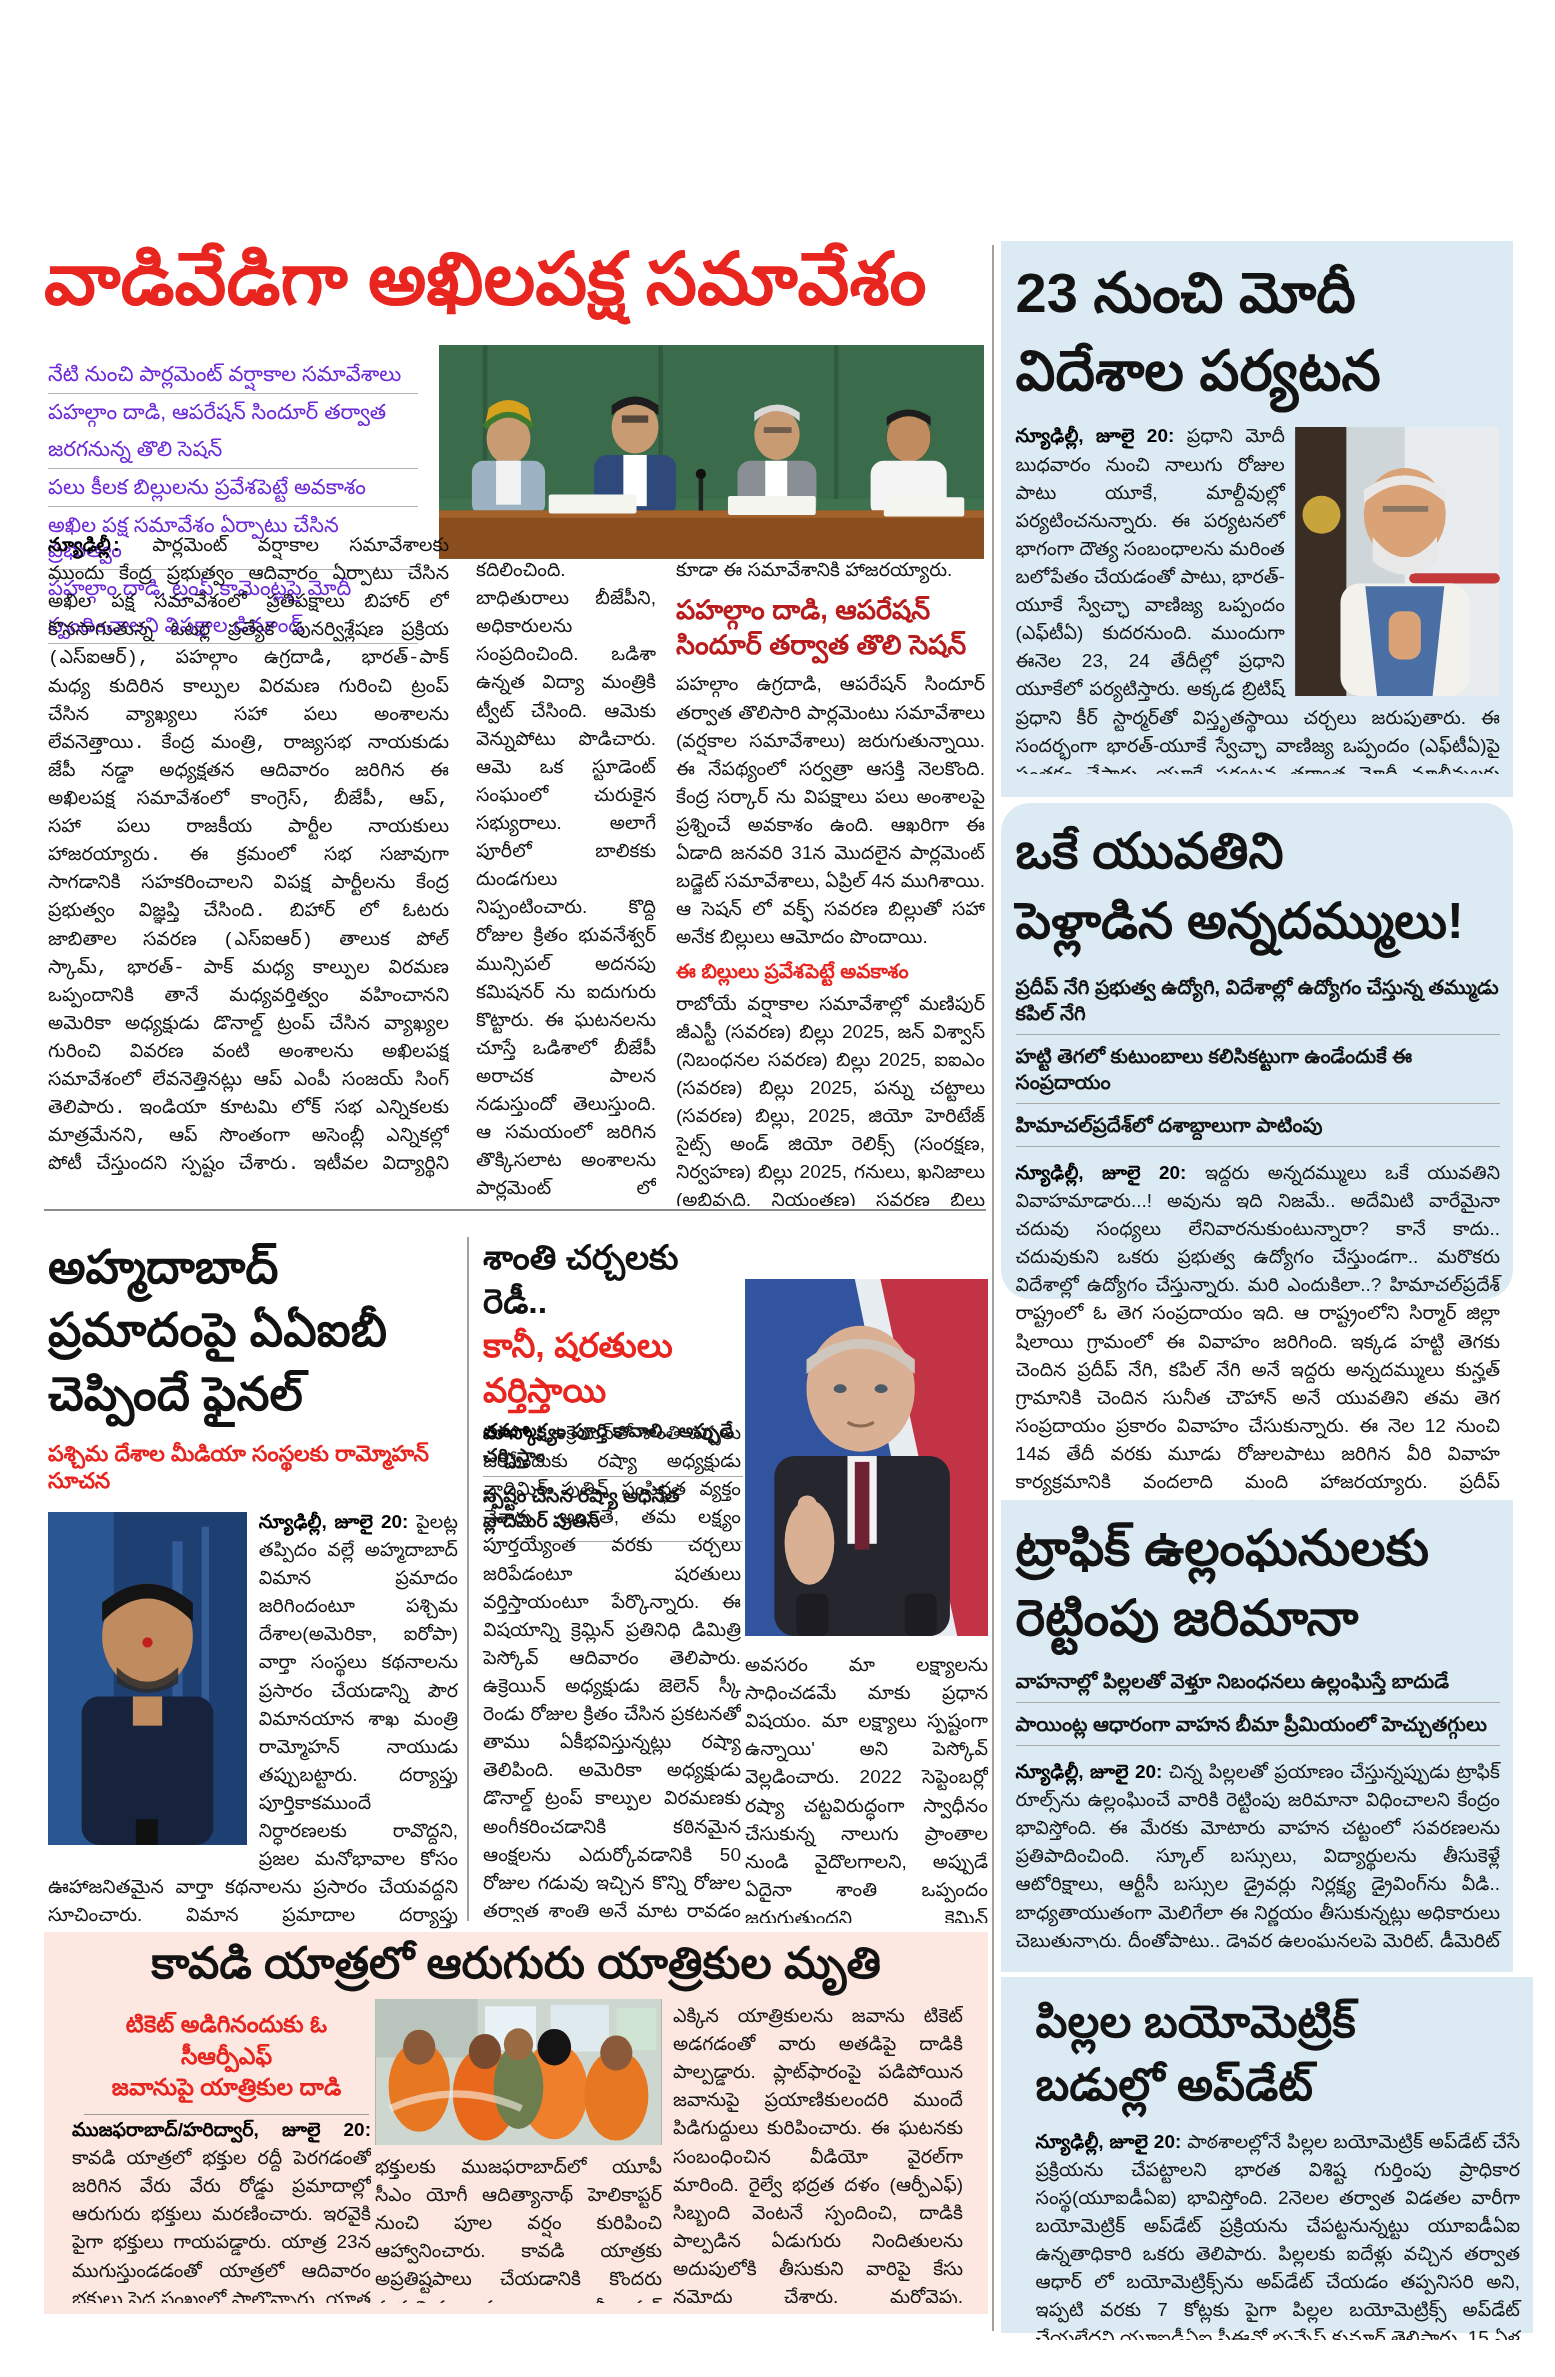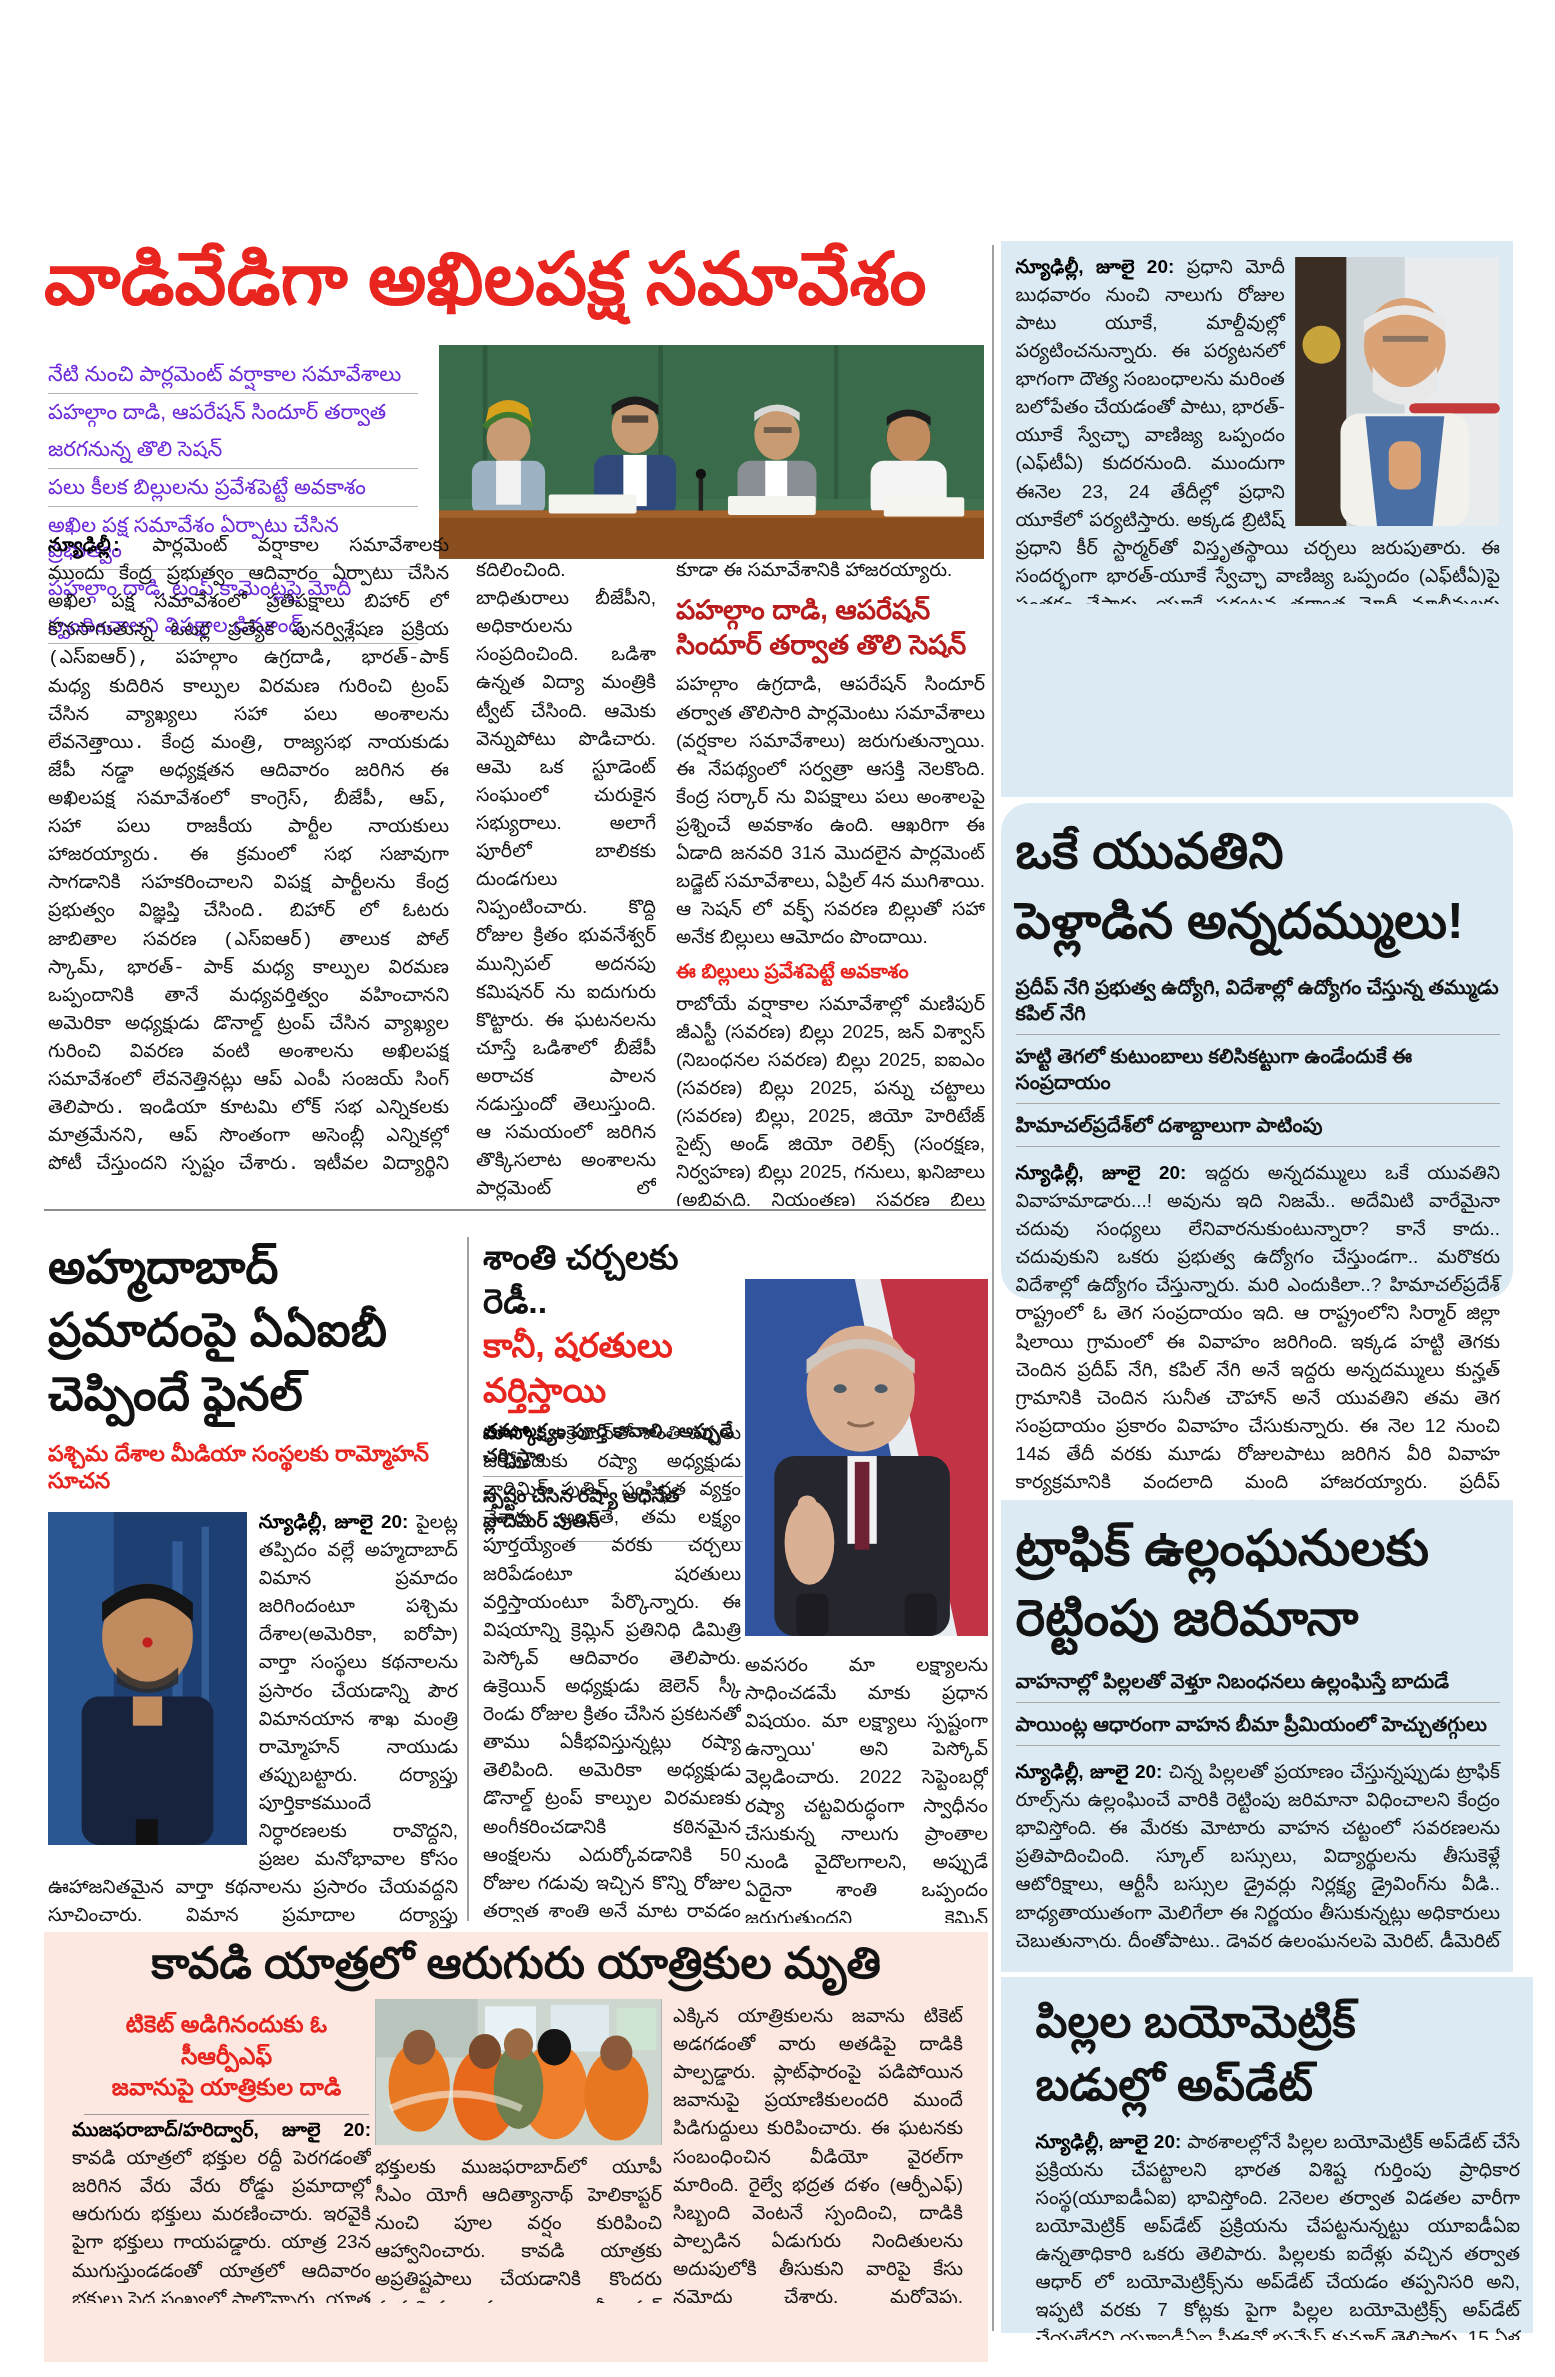--- a/index.html
+++ b/index.html
@@ -39,21 +39,21 @@
   .ahm-body{margin-top:13px;height:428px;}
   .float-photo-l{float:left;margin:4.4px 11.7px 4.4px 0;}
   
   .putin{position:absolute;left:483px;top:1235px;width:505px;height:688px;}
   .putin-h1{font-size:34px;font-weight:800;color:#121212;line-height:1.3;width:263px;}
   .putin-h2{font-size:34px;font-weight:800;color:#e8251f;line-height:1.3;width:263px;}
   .putin-b{width:260px;font-size:19px;font-weight:bold;padding:7.3px 0;line-height:1.3;border-bottom:1.5px solid #a8a8a8;}
   .putin-colA{position:absolute;left:0;top:184px;width:258px;height:503px;}
   .putin-colB{position:absolute;right:0;top:416px;width:243px;height:272px;}
   
-  .kavadi{position:absolute;left:44px;top:1932px;width:944px;height:430px;background:#fce8e0;}
+  .kavadi{position:absolute;left:44px;top:1932px;width:944px;height:382px;background:#fce8e0;}
   .kv-h{position:absolute;left:0;right:0;top:5.9px;text-align:center;font-size:44px;font-weight:800;color:#131313;}
   .kv-sub{position:absolute;left:40px;top:77px;width:285px;text-align:center;color:#e8251f;font-weight:bold;font-size:23.4px;line-height:1.35;padding-bottom:10.2px;border-bottom:1.5px solid #9a9a9a;}
   .kv-col1{position:absolute;left:28px;top:184px;width:299px;height:187px;}
   .kv-col2{position:absolute;left:331px;top:221px;width:287px;height:150px;}
   .kv-col3{position:absolute;left:629px;top:70px;width:290px;height:301px;}
   .kv-photo{position:absolute;left:331px;top:67px;width:287px;height:146px;}
   
   .rail{position:absolute;left:1001px;width:512px;background:#dcebf3;}
   .rail-h{font-weight:800;color:#131313;line-height:1.4;padding:13px 13px 0 14.6px;}
   .rail-b-item{margin:0 13px 0 14.6px;font-size:20px;font-weight:bold;padding:8px 0;line-height:1.3;border-bottom:1.5px solid #a8a8a8;}
@@ -212,20 +212,24 @@
         <ellipse cx="196" cy="62" rx="20" ry="22" fill="#9a6a42"></ellipse>
         <path d="M20 150 q90 -40 180 0" stroke="#f5f0e6" stroke-width="10" fill="none" opacity="0.6"></path>
       </svg>
     </div>
     <div class="kv-col1 bodytxt"><b class="dl">ముజఫరాబాద్/హరిద్వార్, జూలై 20:</b> <span>కావడి యాత్రలో భక్తుల రద్దీ పెరగడంతో జరిగిన వేరు వేరు రోడ్డు ప్రమాదాల్లో ఆరుగురు భక్తులు మరణించారు. ఇరవైకి పైగా భక్తులు గాయపడ్డారు. యాత్ర 23న ముగుస్తుండడంతో యాత్రలో ఆదివారం భక్తులు పెద్ద సంఖ్యలో పాల్గొన్నారు. యాత్ర ప్రధాన మార్గాలైన ఢిల్లీ- డెహ్రాడూన్ రహదారి, గంగా కాలువ రోడ్డు భక్తులతో నిండిపోయాయి. ఉత్తరాఖండ్‌లోని హరిద్వార్ నుంచి పవిత్ర గంగా జలాలతో వస్తున్న వేల మంది</span></div>
     <div class="kv-col2 bodytxt"><span>భక్తులకు ముజఫరాబాద్‌లో యూపీ సీఎం యోగీ ఆదిత్యానాథ్ హెలికాప్టర్ నుంచి పూల వర్షం కురిపించి ఆహ్వానించారు. కావడి యాత్రకు అప్రతిష్టపాలు చేయడానికి కొందరు ప్రయత్నిస్తున్నారు. మీర్జాపుర్ రైల్వేస్టేషన్‌లో ఓ సీఆర్పీఎఫ్ జవానుపై కావడి యాత్రికులు దాడి చేశారు.</span></div>
     <div class="kv-col3 bodytxt"><span>ఎక్కిన యాత్రికులను జవాను టికెట్ అడగడంతో వారు అతడిపై దాడికి పాల్పడ్డారు. ప్లాట్‌ఫారంపై పడిపోయిన జవానుపై ప్రయాణికులందరి ముందే పిడిగుద్దులు కురిపించారు. ఈ ఘటనకు సంబంధించిన వీడియో వైరల్‌గా మారింది. రైల్వే భద్రత దళం (ఆర్పీఎఫ్) సిబ్బంది వెంటనే స్పందించి, దాడికి పాల్పడిన ఏడుగురు నిందితులను అదుపులోకి తీసుకుని వారిపై కేసు నమోదు చేశారు. మరోవైపు, ఉత్తరాఖండ్‌లోని హరిద్వార్ జిల్లాలో ఢిల్లీ-హరిద్వార్ జాతీయ రహదారిపై ఆకారణంగా గొడవలకు దిగి రోడ్డును</span></div>
   </div>
 
   <div class="rail" style="top:241px;height:556px;">
+    <div class="rail-h" style="font-size:56px;">
+      <span>23 నుంచి మోదీ</span><br>
+      <span>విదేశాల పర్యటన</span>
+    </div>
     <div class="rail-body bodytxt" style="height:344px;">
       <span class="photo-frame float-photo-r" style="position:relative;display:block;width:205px;height:269px;">
         <svg width="205" height="269" xmlns="http://www.w3.org/2000/svg" viewBox="0 0 280 368">
           <rect width="280" height="368" fill="#cfd6da"></rect>
           <rect x="150" y="0" width="130" height="368" fill="#e8ecee"></rect>
           <rect x="0" y="0" width="70" height="368" fill="#3a2d24"></rect>
           <circle cx="36" cy="120" r="26" fill="#c8a43c"></circle>
           <rect x="156" y="200" width="124" height="14" fill="#c43a3a" rx="7"></rect>
           <ellipse cx="150" cy="120" rx="56" ry="64" fill="#d9a377"></ellipse>
           <path d="M94 104 q56 -50 112 0 l0 -18 q-56 -40 -112 0 z" fill="#e8e8e8"></path>

